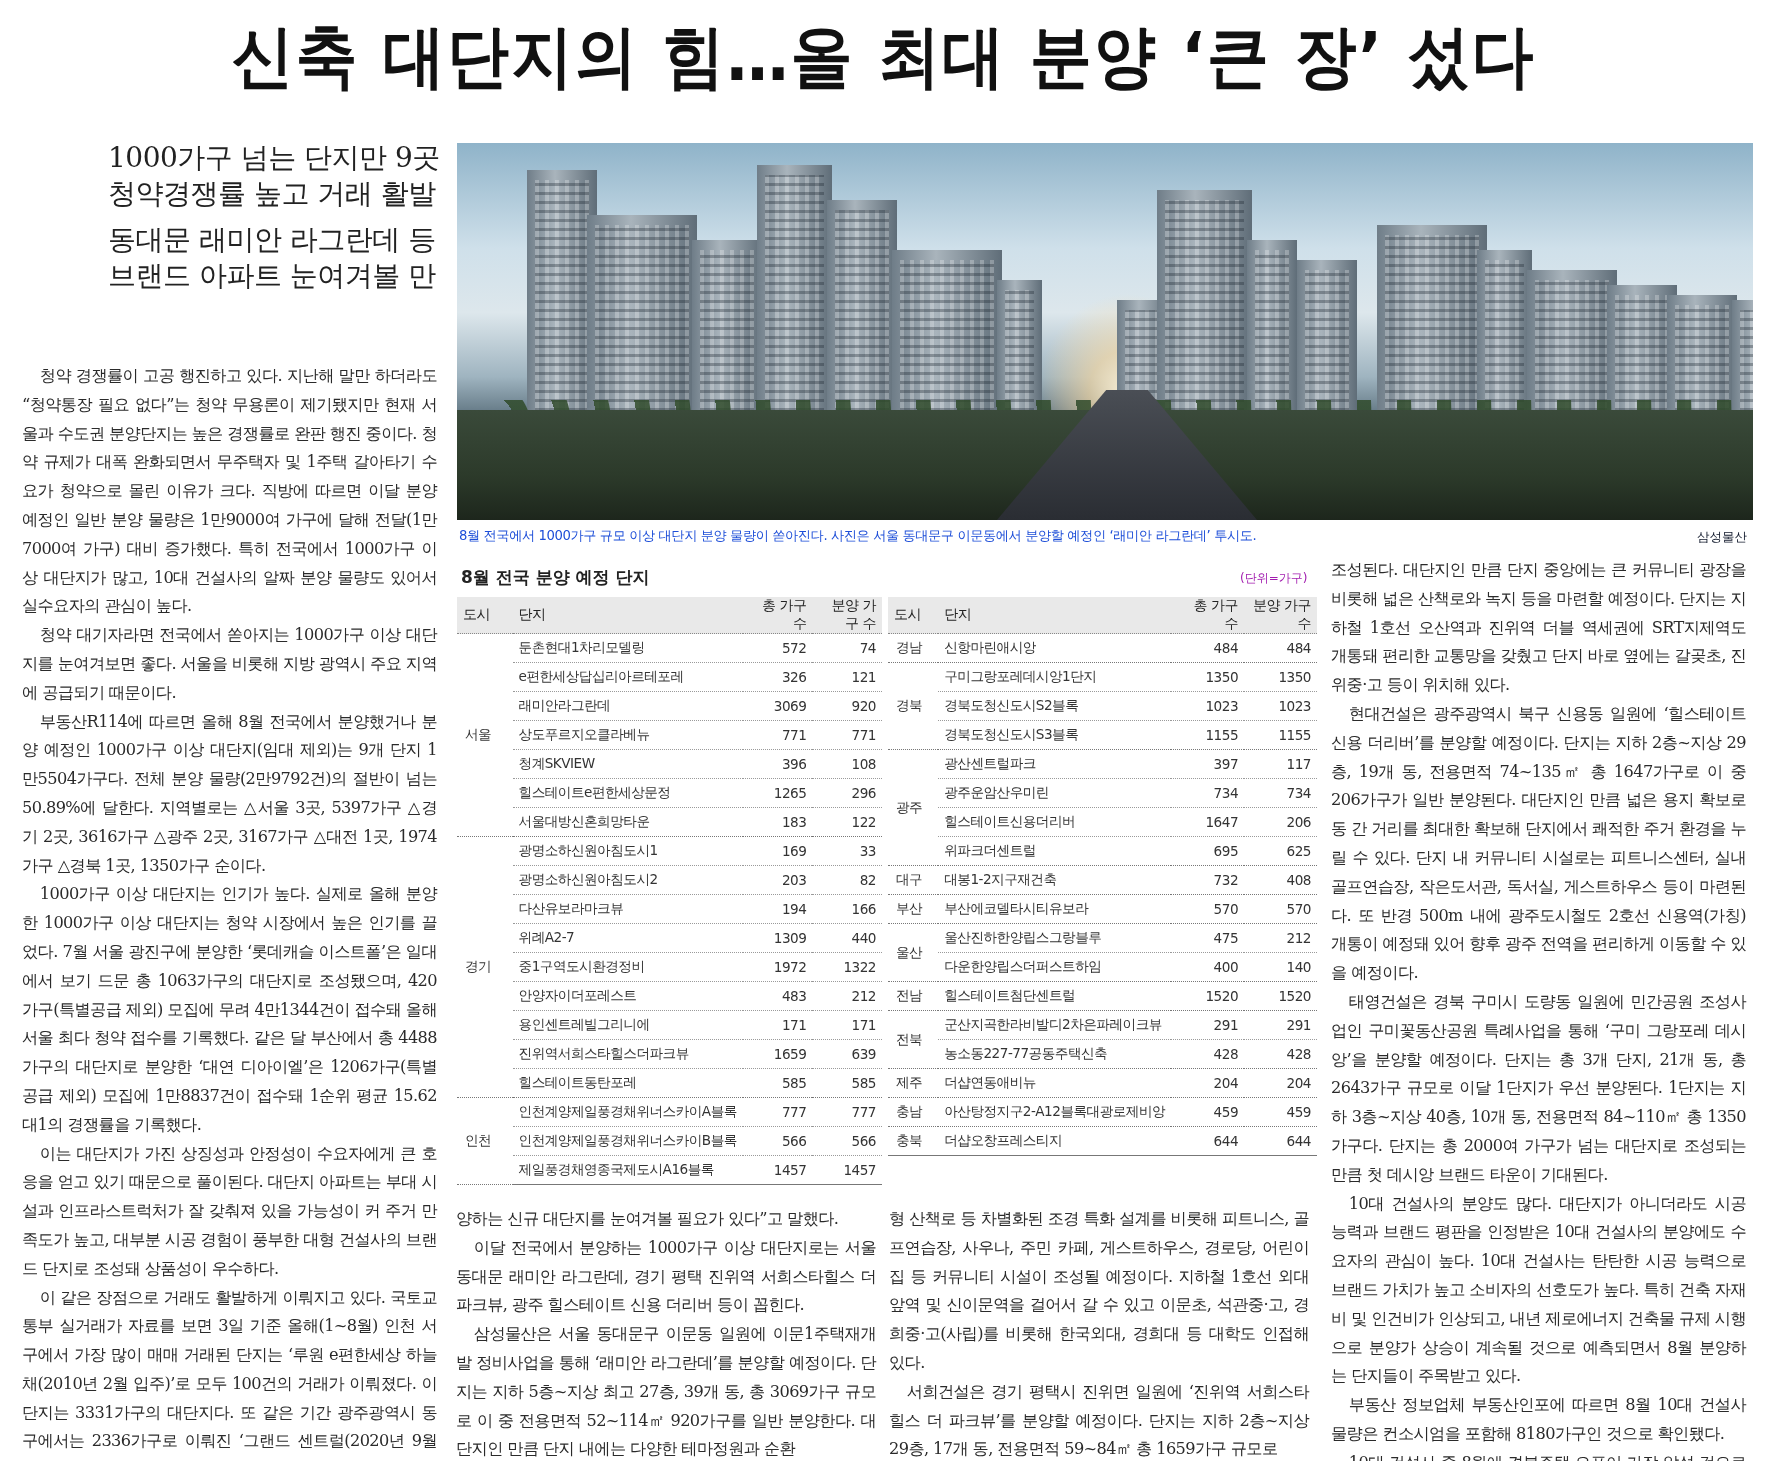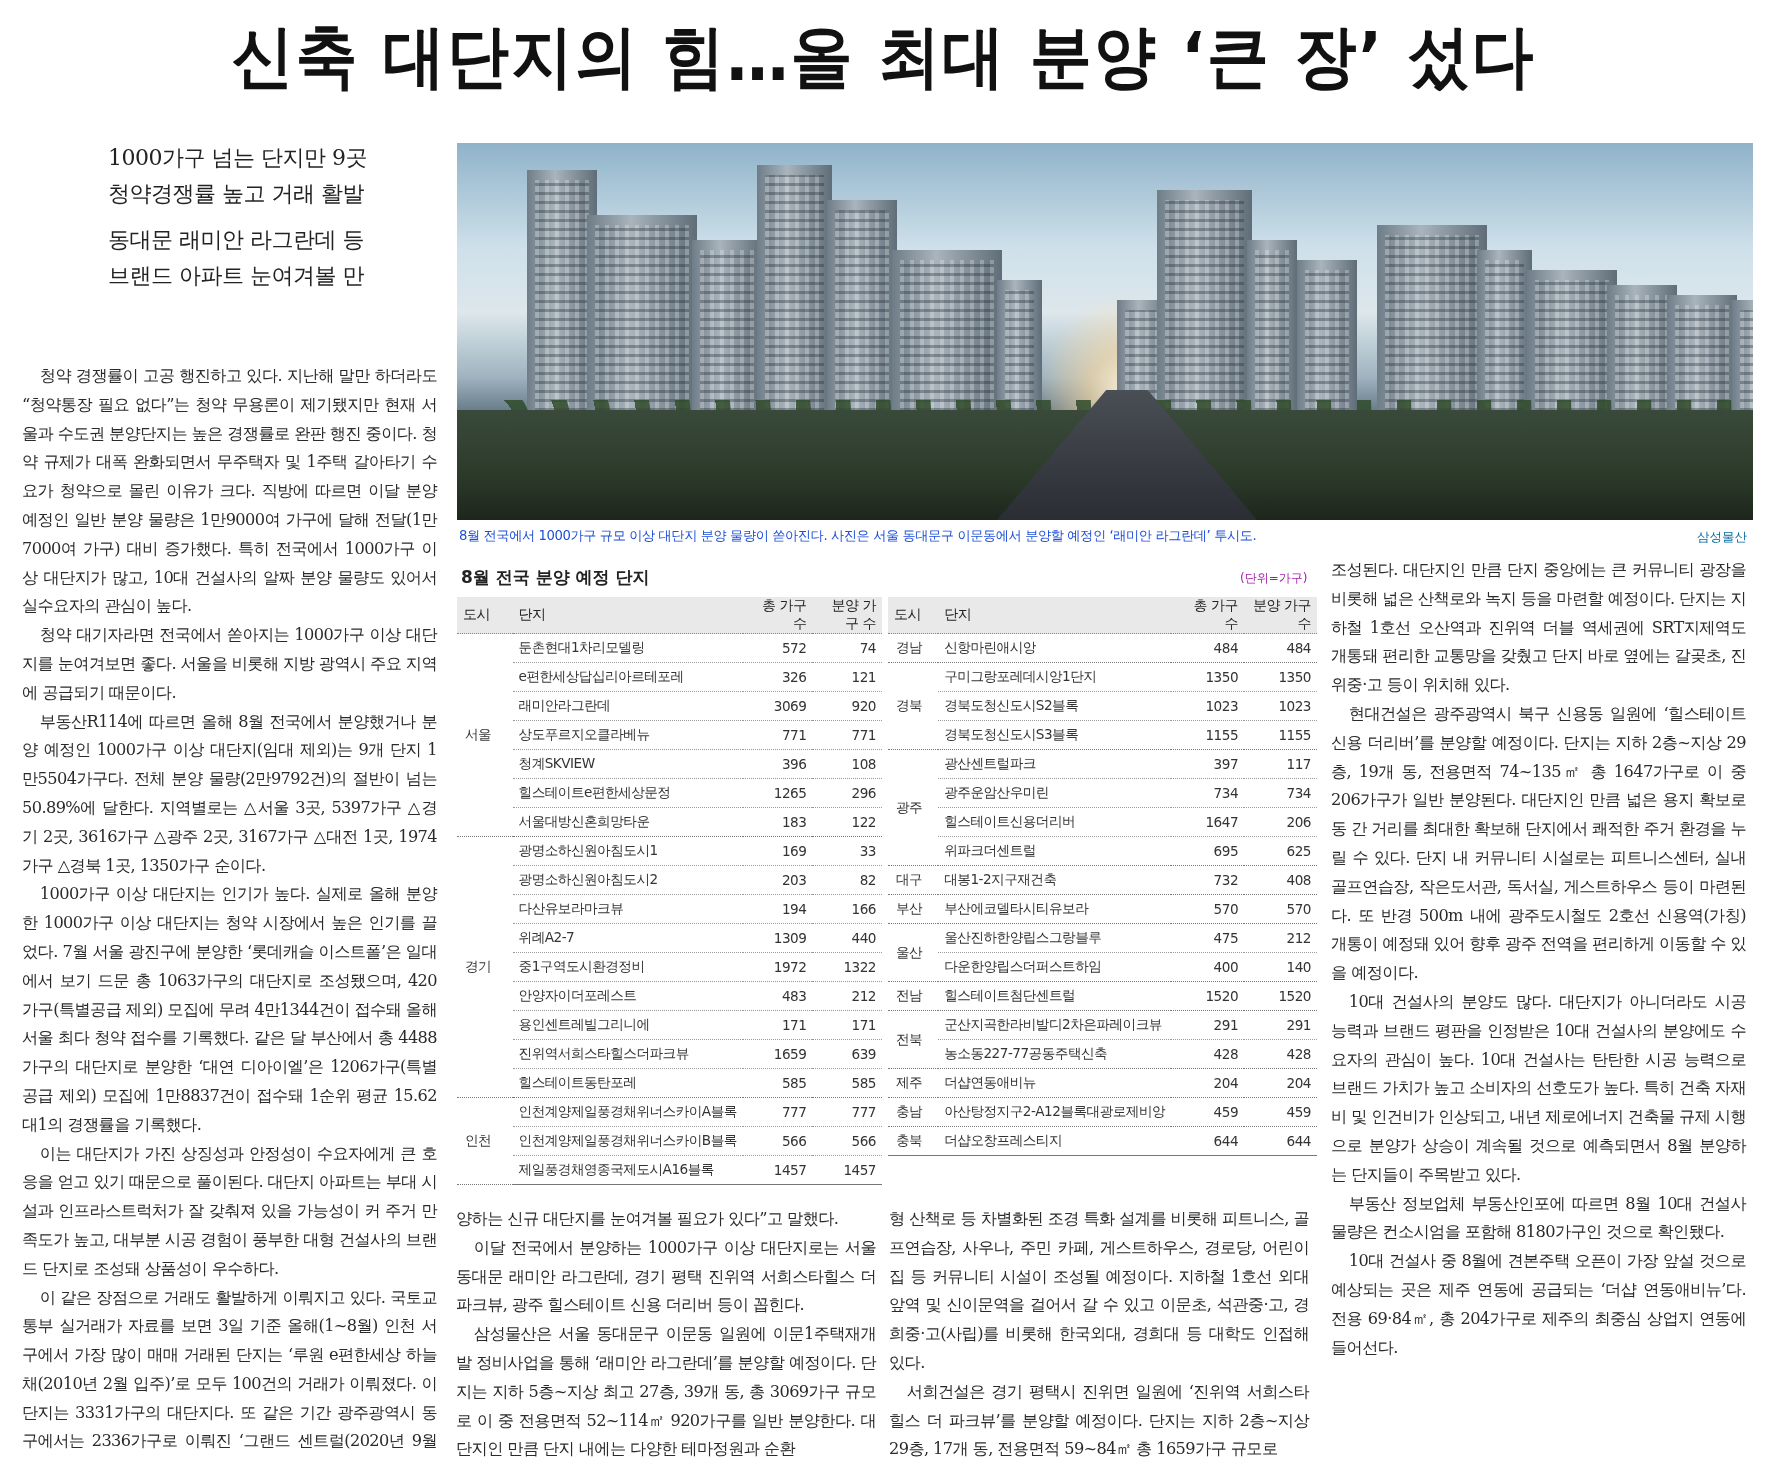--- a/index.html
+++ b/index.html
@@ -8,21 +8,21 @@
 
   .headline {
     position: absolute; left: 0; top: 12px; width: 1767px; height: 90px;
     text-align: center; font-family: "DejaVu Sans", "Liberation Sans", sans-serif;
     font-weight: bold; font-size: 62px; letter-spacing: 2px; color: #111; line-height: 90px;
     transform: scaleY(1.1);
   }
 
   .subheads {
     position: absolute; left: 108px; top: 140px; width: 330px;
-    font-family: "DejaVu Serif", "Liberation Serif", serif; font-size: 22px; color: #222;
+    font-family: "DejaVu Serif", "Liberation Serif", serif; font-size: 28px; color: #222;
   }
   .subheads .sh-line { line-height: 36px; white-space: nowrap; letter-spacing: -0.5px; }
   .subheads .sh-gap { height: 10px; }
 
   .col-text {
     position: absolute; font-size: 16.2px; line-height: 28.8px; color: #2a2a2a;
     text-align: justify; letter-spacing: -0.6px;
   }
   .col-text p { text-indent: 1.1em; }
   .col-text p.noindent { text-indent: 0; }
@@ -61,21 +61,21 @@
     background: repeating-radial-gradient(circle at 20px 30px, #2f4a2a 0 14px, rgba(0,0,0,0) 15px 40px);
     opacity: 0.85;
   }
 
   .caption {
     position: absolute; left: 459px; top: 527px; width: 1000px;
     font-family: "DejaVu Sans", "Liberation Sans", sans-serif; font-size: 13.2px; color: #1d4ed8; letter-spacing: -0.4px;
   }
   .credit {
     position: absolute; right: 20px; top: 529px;
-    font-family: "DejaVu Sans", "Liberation Sans", sans-serif; font-size: 12.5px; color: #0369a1;
+    font-family: "DejaVu Sans", "Liberation Sans", sans-serif; font-size: 12.5px; color: #0f172a;
   }
 
   .table-title {
     position: absolute; left: 461px; top: 566px;
     font-family: "DejaVu Sans", "Liberation Sans", sans-serif; font-size: 17px; font-weight: bold; color: #222;
   }
   .table-unit {
     position: absolute; left: 1240px; top: 570px;
     font-family: "DejaVu Sans", "Liberation Sans", sans-serif; font-size: 12px; color: #a21caf;
   }
@@ -384,17 +384,18 @@
 </div>
 
 <div class="col-text" id="col3">
   <p class="noindent">형 산책로 등 차별화된 조경 특화 설계를 비롯해 피트니스, 골프연습장, 사우나, 주민 카페, 게스트하우스, 경로당, 어린이집 등 커뮤니티 시설이 조성될 예정이다. 지하철 1호선 외대앞역 및 신이문역을 걸어서 갈 수 있고 이문초, 석관중·고, 경희중·고(사립)를 비롯해 한국외대, 경희대 등 대학도 인접해 있다.</p>
   <p>서희건설은 경기 평택시 진위면 일원에 ‘진위역 서희스타힐스 더 파크뷰’를 분양할 예정이다. 단지는 지하 2층~지상 29층, 17개 동, 전용면적 59~84㎡ 총 1659가구 규모로</p>
 </div>
 
 <div class="col-text" id="col4">
   <p class="noindent">조성된다. 대단지인 만큼 단지 중앙에는 큰 커뮤니티 광장을 비롯해 넓은 산책로와 녹지 등을 마련할 예정이다. 단지는 지하철 1호선 오산역과 진위역 더블 역세권에 SRT지제역도 개통돼 편리한 교통망을 갖췄고 단지 바로 옆에는 갈곶초, 진위중·고 등이 위치해 있다.</p>
   <p>현대건설은 광주광역시 북구 신용동 일원에 ‘힐스테이트 신용 더리버’를 분양할 예정이다. 단지는 지하 2층~지상 29층, 19개 동, 전용면적 74~135㎡ 총 1647가구로 이 중 206가구가 일반 분양된다. 대단지인 만큼 넓은 용지 확보로 동 간 거리를 최대한 확보해 단지에서 쾌적한 주거 환경을 누릴 수 있다. 단지 내 커뮤니티 시설로는 피트니스센터, 실내 골프연습장, 작은도서관, 독서실, 게스트하우스 등이 마련된다. 또 반경 500m 내에 광주도시철도 2호선 신용역(가칭) 개통이 예정돼 있어 향후 광주 전역을 편리하게 이동할 수 있을 예정이다.</p>
+  <p>태영건설은 경북 구미시 도량동 일원에 민간공원 조성사업인 구미꽃동산공원 특례사업을 통해 ‘구미 그랑포레 데시앙’을 분양할 예정이다. 단지는 총 3개 단지, 21개 동, 총 2643가구 규모로 이달 1단지가 우선 분양된다. 1단지는 지하 3층~지상 40층, 10개 동, 전용면적 84~110㎡ 총 1350가구다. 단지는 총 2000여 가구가 넘는 대단지로 조성되는 만큼 첫 데시앙 브랜드 타운이 기대된다.</p>
   <p>10대 건설사의 분양도 많다. 대단지가 아니더라도 시공 능력과 브랜드 평판을 인정받은 10대 건설사의 분양에도 수요자의 관심이 높다. 10대 건설사는 탄탄한 시공 능력으로 브랜드 가치가 높고 소비자의 선호도가 높다. 특히 건축 자재비 및 인건비가 인상되고, 내년 제로에너지 건축물 규제 시행으로 분양가 상승이 계속될 것으로 예측되면서 8월 분양하는 단지들이 주목받고 있다.</p>
   <p>부동산 정보업체 부동산인포에 따르면 8월 10대 건설사 물량은 컨소시엄을 포함해 8180가구인 것으로 확인됐다.</p>
   <p>10대 건설사 중 8월에 견본주택 오픈이 가장 앞설 것으로 예상되는 곳은 제주 연동에 공급되는 ‘더샵 연동애비뉴’다. 전용 69·84㎡, 총 204가구로 제주의 최중심 상업지 연동에 들어선다.</p>
 
 </div>
 
 </body></html>

